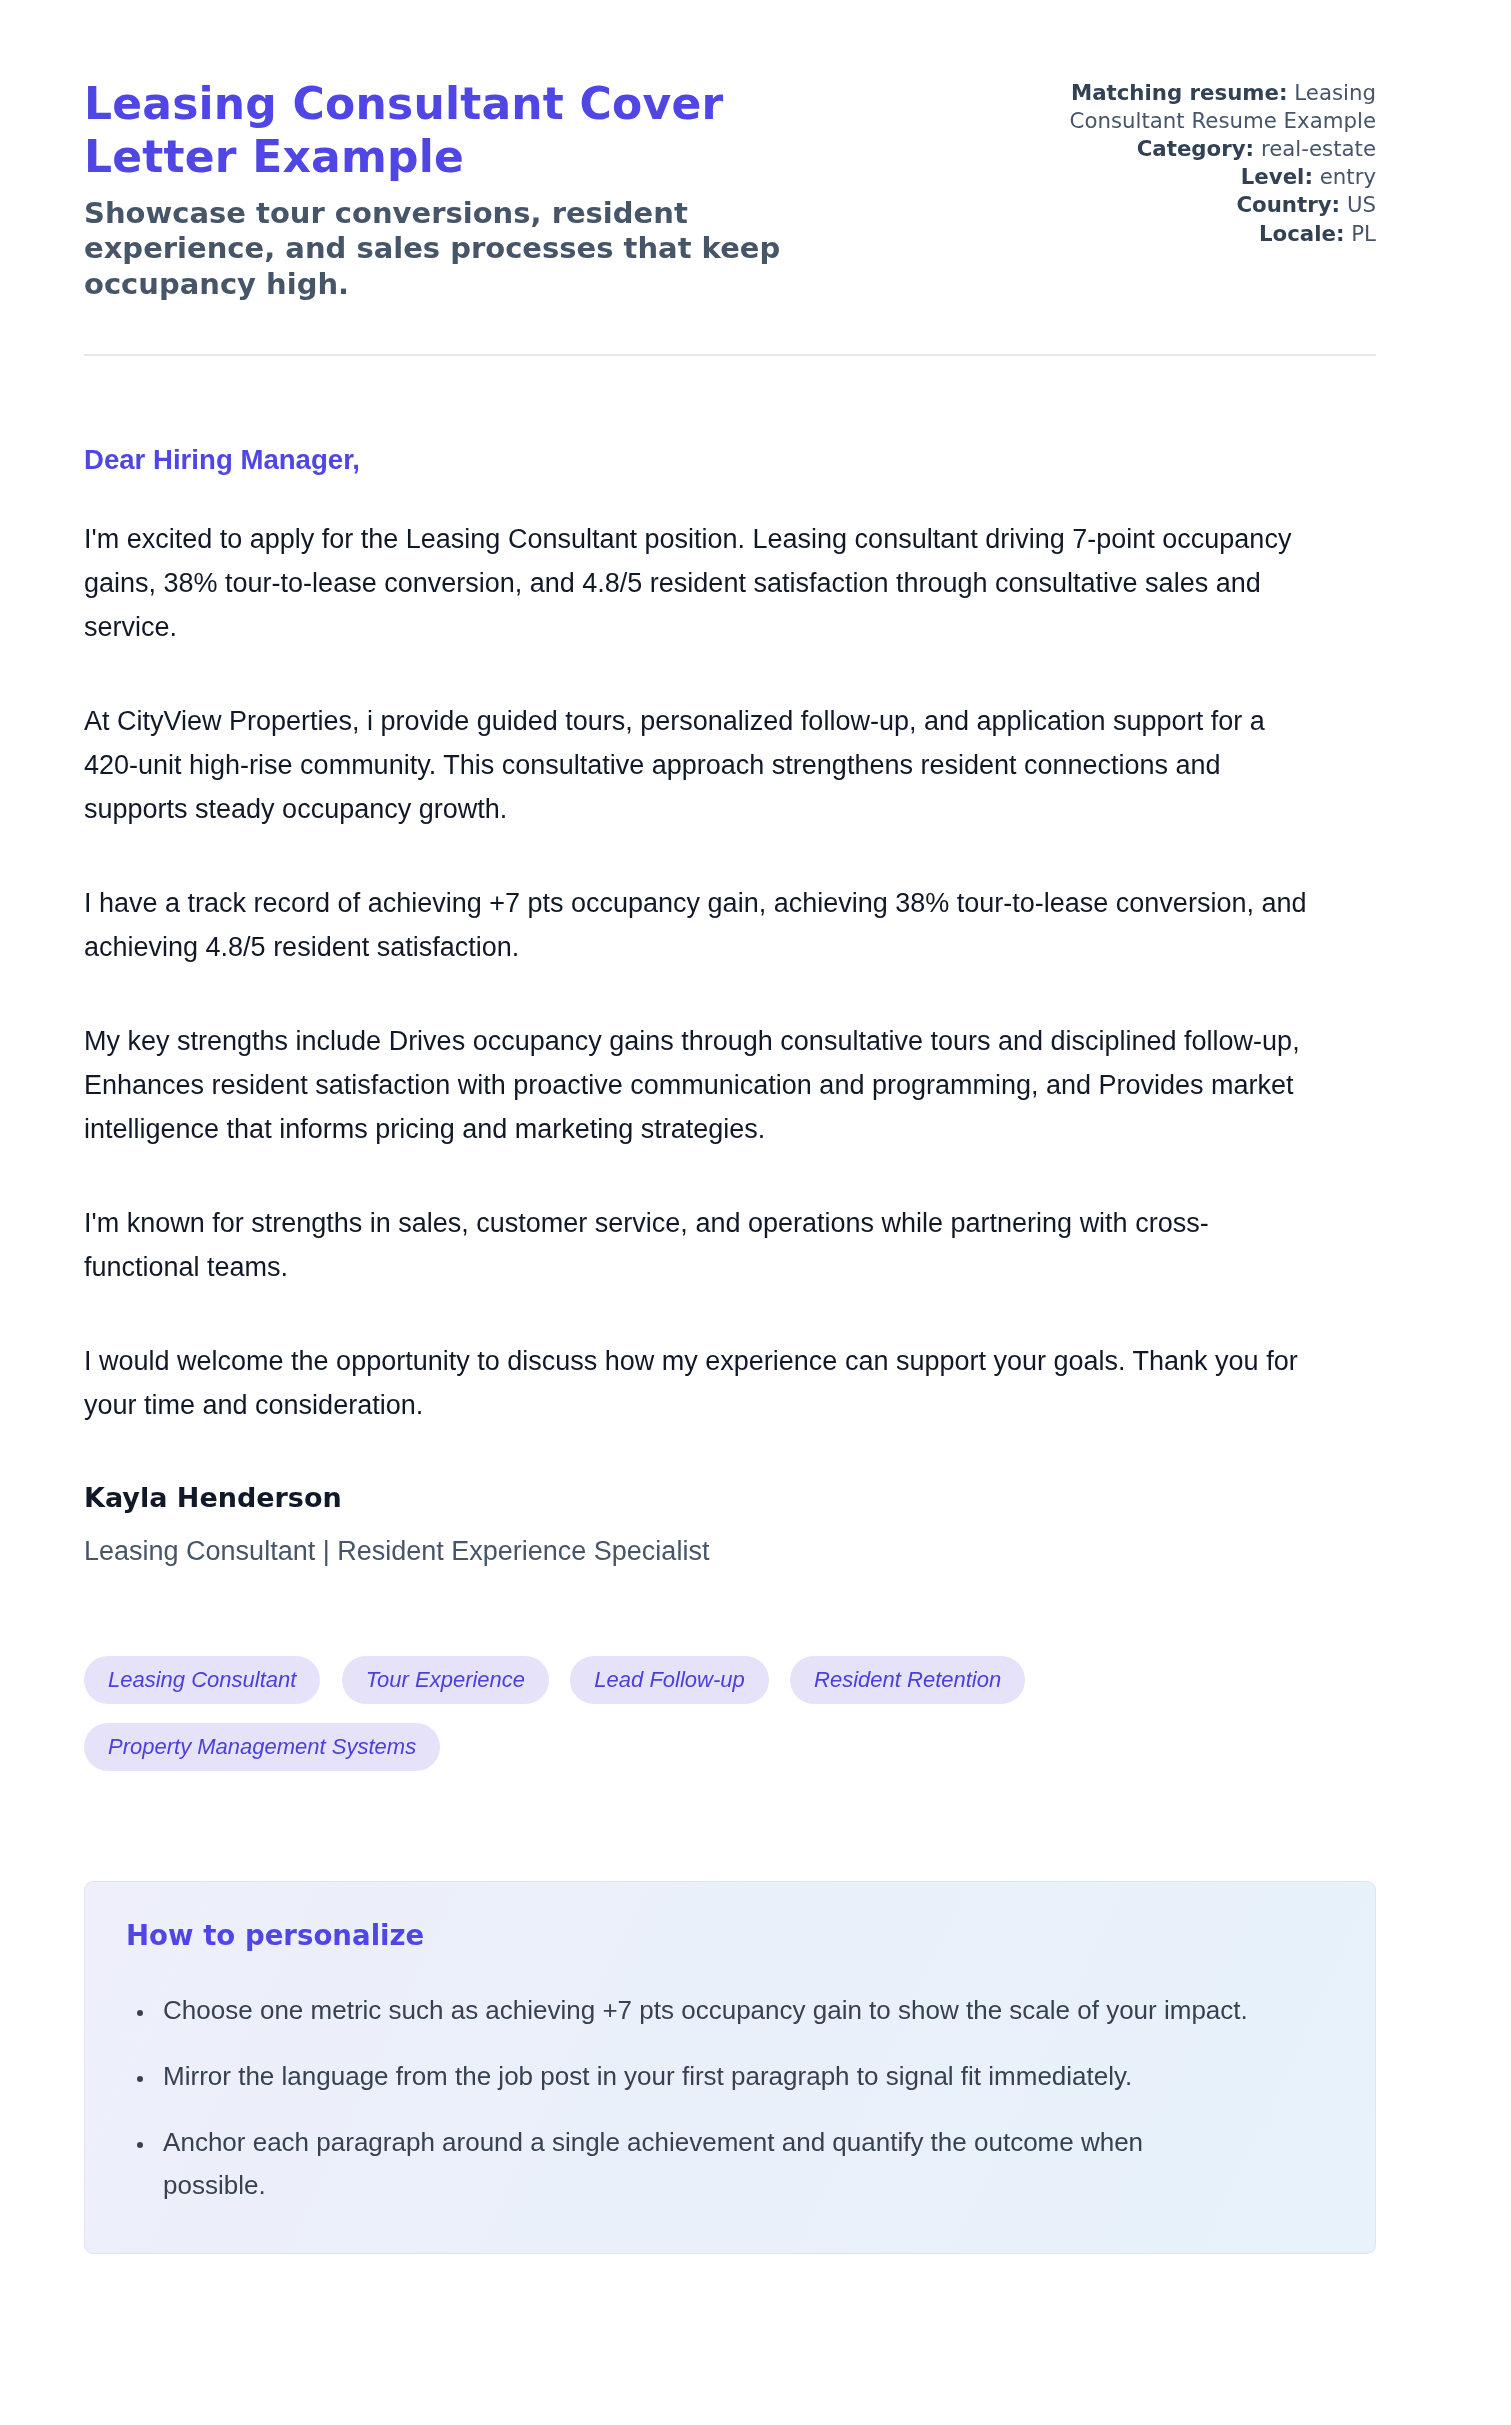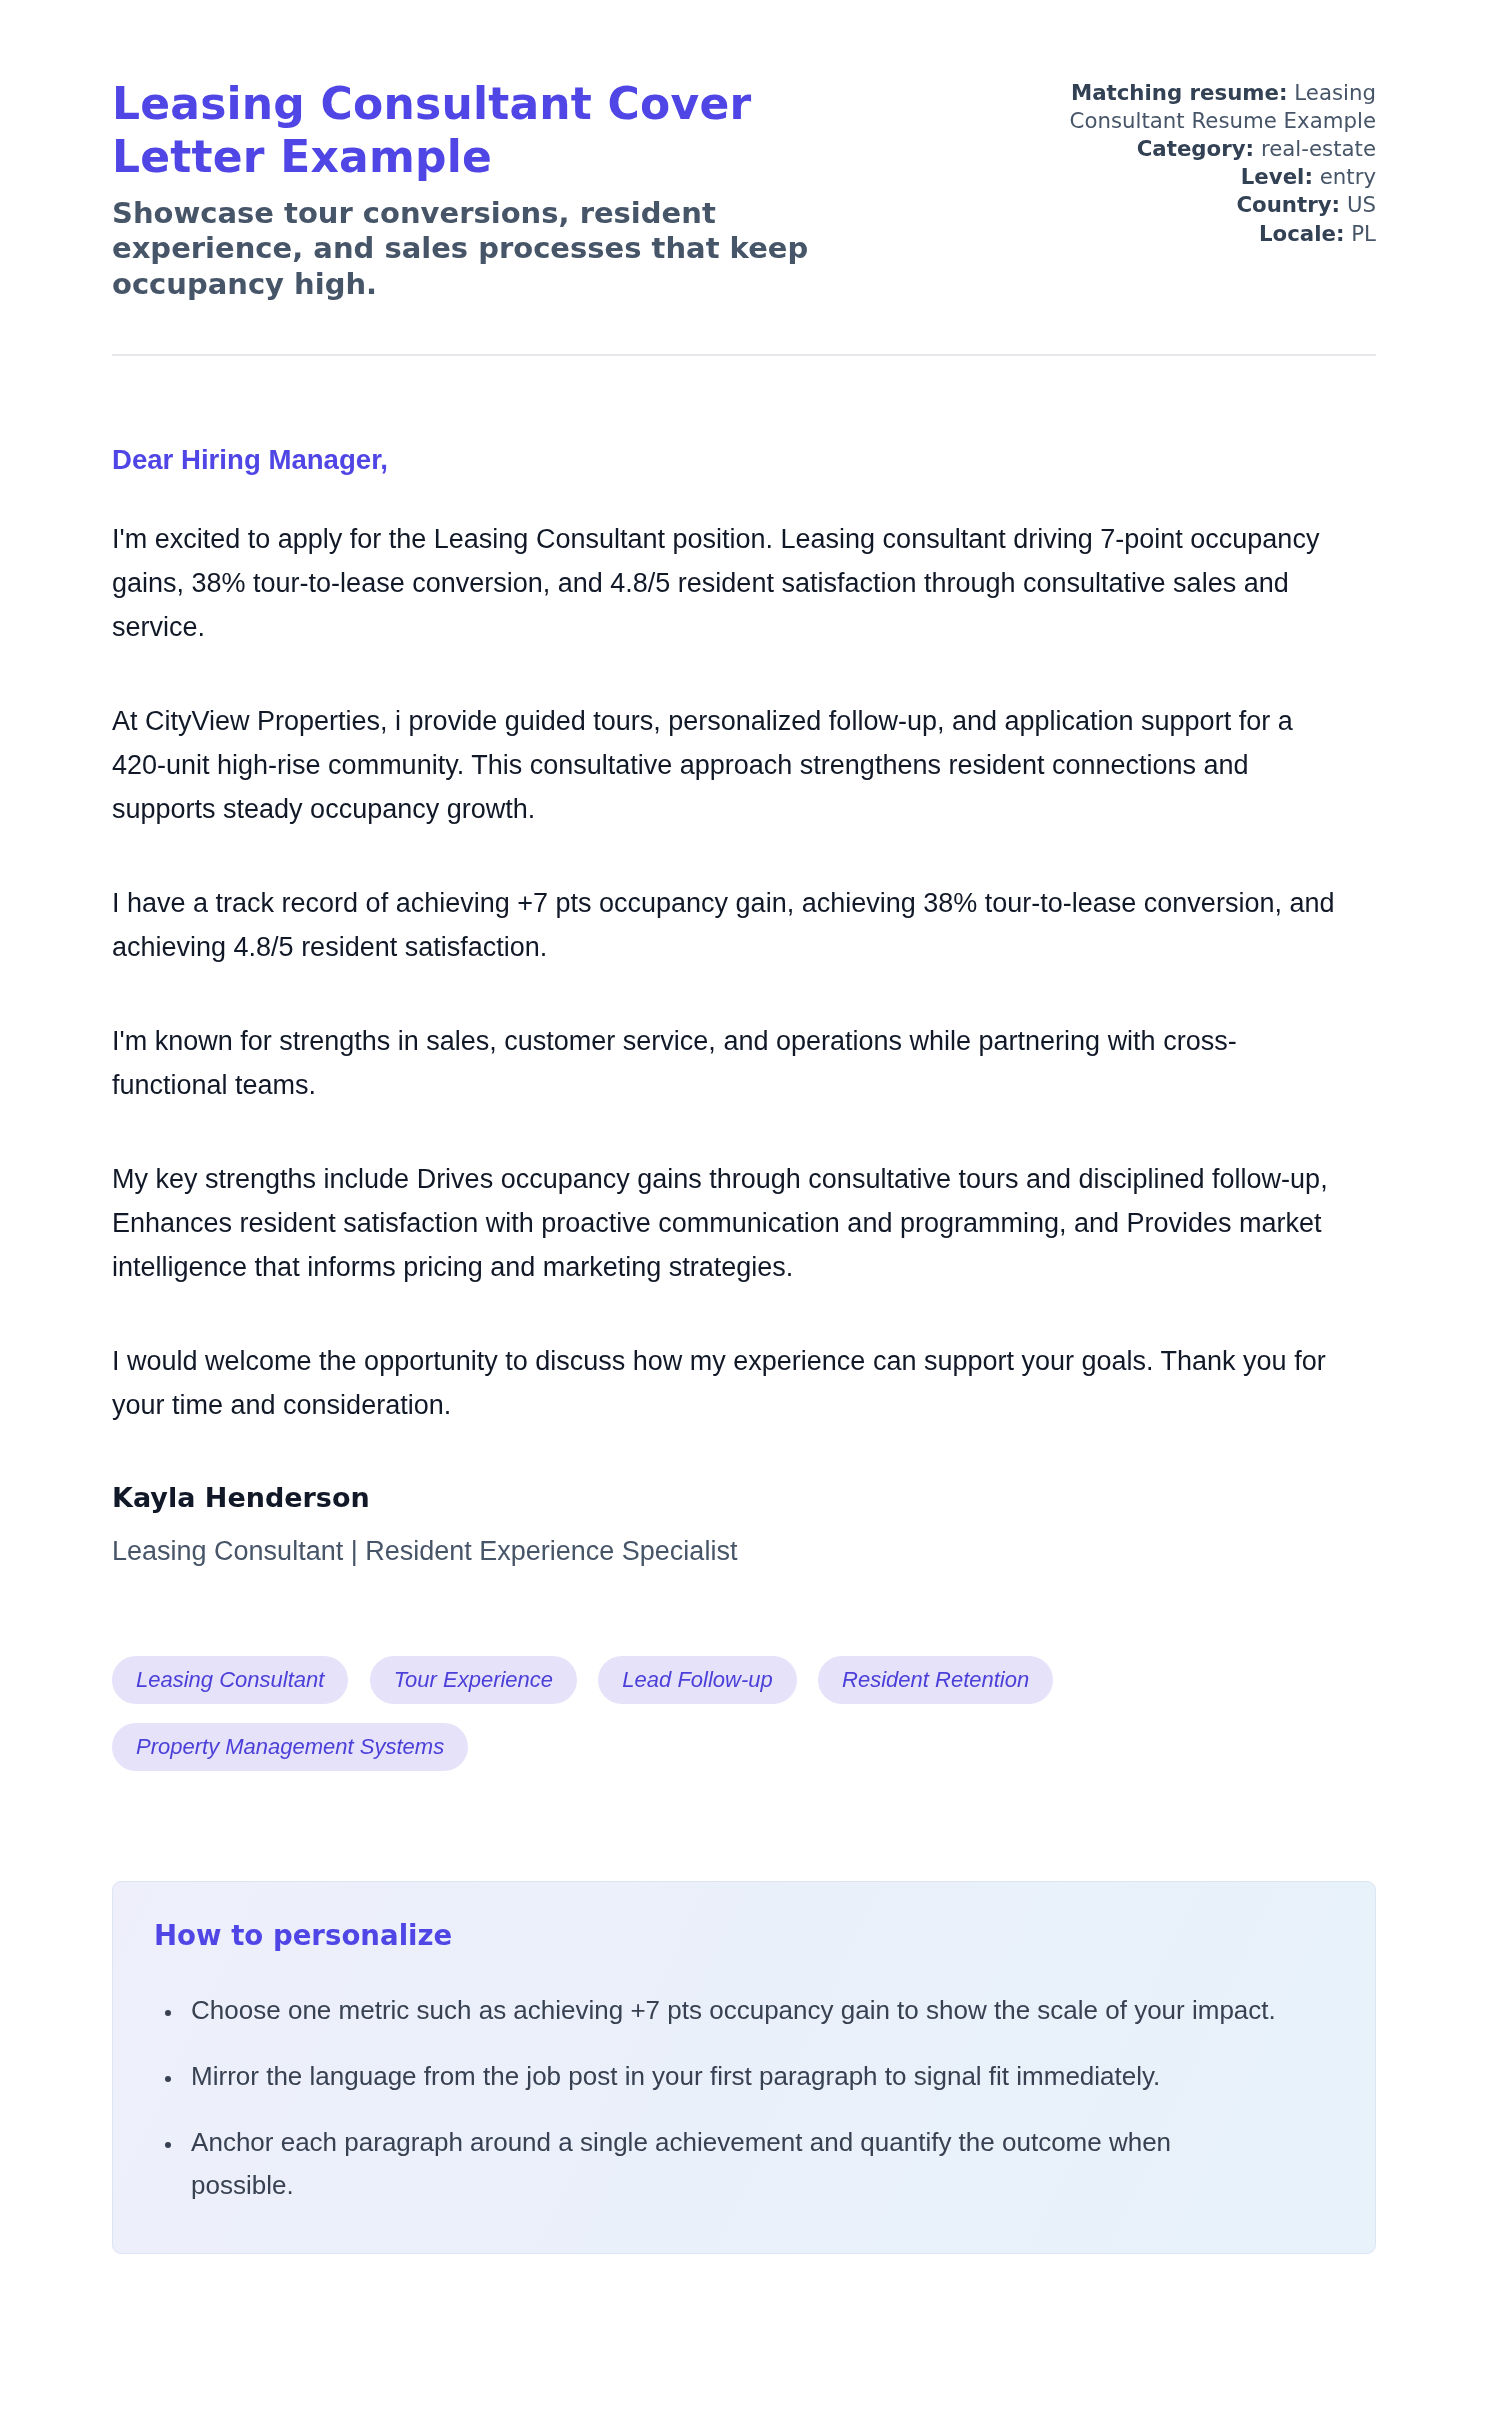--- a/index.html
+++ b/index.html
@@ -6,21 +6,21 @@
   html, body { margin: 0; padding: 0; background: #ffffff; }
   body {
     font-family: "Liberation Sans", "DejaVu Sans", sans-serif;
     color: #111827;
     -webkit-font-smoothing: antialiased;
   }
   .page {
     width: 1512px;
     min-height: 2426px;
     margin: 0 auto;
-    padding: 78px 136px 80px 112px;
+    padding: 78px 136px 80px 84px;
     background: #ffffff;
   }
 
   
   .header { display: flex; justify-content: space-between; align-items: flex-start; }
   .header-left { width: 800px; }
   .page-title {
     margin: 0;
     font-family: "DejaVu Sans", "Liberation Sans", sans-serif;
     font-size: 44px;
@@ -155,22 +155,22 @@
     </aside>
   </header>
 
   <hr class="divider">
 
   <section class="letter">
     <p class="greeting">Dear Hiring Manager,</p>
     <p class="body-par">I'm excited to apply for the Leasing Consultant position. Leasing consultant driving 7-point occupancy gains, 38% tour-to-lease conversion, and 4.8/5 resident satisfaction through consultative sales and service.</p>
     <p class="body-par">At CityView Properties, i provide guided tours, personalized follow-up, and application support for a 420-unit high-rise community. This consultative approach strengthens resident connections and supports steady occupancy growth.</p>
     <p class="body-par">I have a track record of achieving +7 pts occupancy gain, achieving 38% tour-to-lease conversion, and achieving 4.8/5 resident satisfaction.</p>
+    <p class="body-par">My key strengths include Drives occupancy gains through consultative tours and disciplined follow-up, Enhances resident satisfaction with proactive communication and programming, and Provides market intelligence that informs pricing and marketing strategies.</p>
     <p class="body-par">I'm known for strengths in sales, customer service, and operations while partnering with cross-functional teams.</p>
-    <p class="body-par">My key strengths include Drives occupancy gains through consultative tours and disciplined follow-up, Enhances resident satisfaction with proactive communication and programming, and Provides market intelligence that informs pricing and marketing strategies.</p>
     <p class="body-par">I would welcome the opportunity to discuss how my experience can support your goals. Thank you for your time and consideration.</p>
     <p class="sig-name">Kayla Henderson</p>
     <p class="sig-role">Leasing Consultant | Resident Experience Specialist</p>
   </section>
 
   <div class="tags">
     <span class="tag">Leasing Consultant</span>
     <span class="tag">Tour Experience</span>
     <span class="tag">Lead Follow-up</span>
     <span class="tag">Resident Retention</span>

